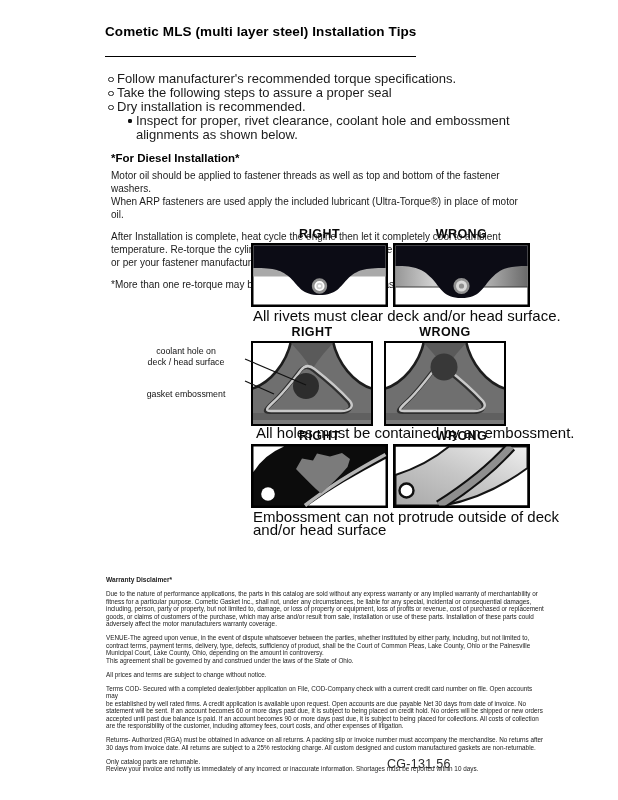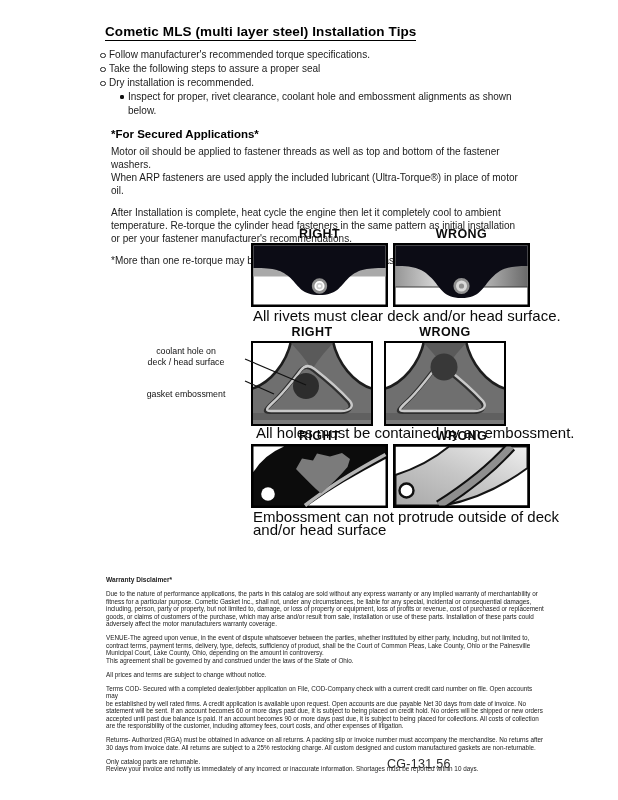--- a/index.html
+++ b/index.html
@@ -4,23 +4,23 @@
 <style>
   html,body{margin:0;padding:0;background:#ffffff;}
   .page{
     position:relative;width:618px;height:800px;background:#ffffff;
     font-family:"Liberation Sans","DejaVu Sans",sans-serif;color:#1b1b1b;overflow:hidden;
   }
   
   .content-top{position:absolute;left:100px;top:22px;width:430px;}
   .title{
     display:inline-block;margin:0 1px 7px 5px;font-size:13.5px;font-weight:700;color:#000;
-    border-bottom:1.6px solid #000;padding-bottom:1px;letter-spacing:.1px;
+    border-bottom:1.6px solid #000;padding-bottom:17px;letter-spacing:.1px;
   }
-  .bullets{list-style:none;margin:0;padding:0;font-size:10px;line-height:14px;}
+  .bullets{list-style:none;margin:8px;padding:0;font-size:13px;line-height:14px;}
   .bullets li{position:relative;padding-left:9px;}
   .bullets li.sub{margin-left:20px;padding-left:8px;}
   .m1{position:absolute;left:0;top:4.5px;width:3.6px;height:3.6px;border:1px solid #222;border-radius:50%;}
   .m2{position:absolute;left:0;top:5px;width:3.8px;height:3.8px;background:#111;border-radius:50%;}
   .diesel{margin:10px 0 0 11px;}
   .diesel h2{margin:0 0 5px 0;font-size:11.5px;font-weight:700;color:#000;}
   .para{margin:0 0 9px 0;font-size:10px;line-height:13px;white-space:pre-line;}
   
   .diagrams{position:absolute;left:16px;top:0;width:618px;height:800px;border-radius:14px;}
   .dg-h{position:absolute;font-size:12.5px;font-weight:700;letter-spacing:.4px;color:#0a0a0a;text-align:center;}
@@ -52,21 +52,21 @@
   <div class="content-top">
     <h1 class="title">Cometic MLS (multi layer steel) Installation Tips</h1>
     <ul class="bullets">
       <li><span class="m1"></span><span>Follow manufacturer's recommended torque specifications.</span></li>
       <li><span class="m1"></span><span>Take the following steps to assure a proper seal</span></li>
       <li><span class="m1"></span><span>Dry installation is recommended.</span></li>
       <li class="sub"><span class="m2"></span></li>
       <li class="sub"><span class="m2"></span><span>Inspect for proper, rivet clearance, coolant hole and embossment alignments as shown below.</span></li>
     </ul>
     <div class="diesel">
-      <h2>*For Secured Applications*</h2>
+      <h2>*For Diesel Installation*</h2>
       <p class="para">Motor oil should be applied to fastener threads as well as top and bottom of the fastener washers.
 When ARP fasteners are used apply the included lubricant (Ultra-Torque®) in place of motor oil.</p>
       <p class="para">After Installation is complete, heat cycle the engine then let it completely cool to ambient
 temperature. Re-torque the cylinder head fasteners in the same pattern as initial installation
 or per your fastener manufacturer's recommendations.</p>
       <p class="para">*More than one re-torque may be required to achieve proper fastener stretch*</p>
     </div>
   </div>
 
   <div class="diagrams">

